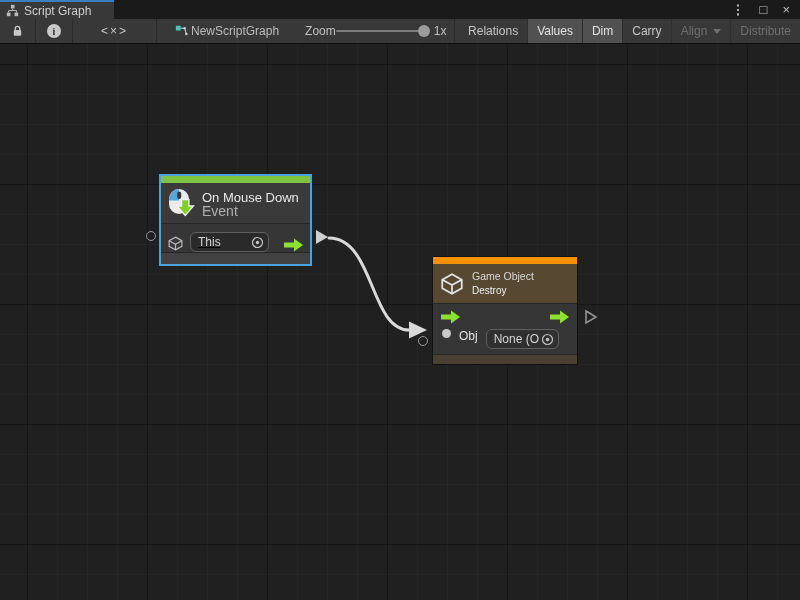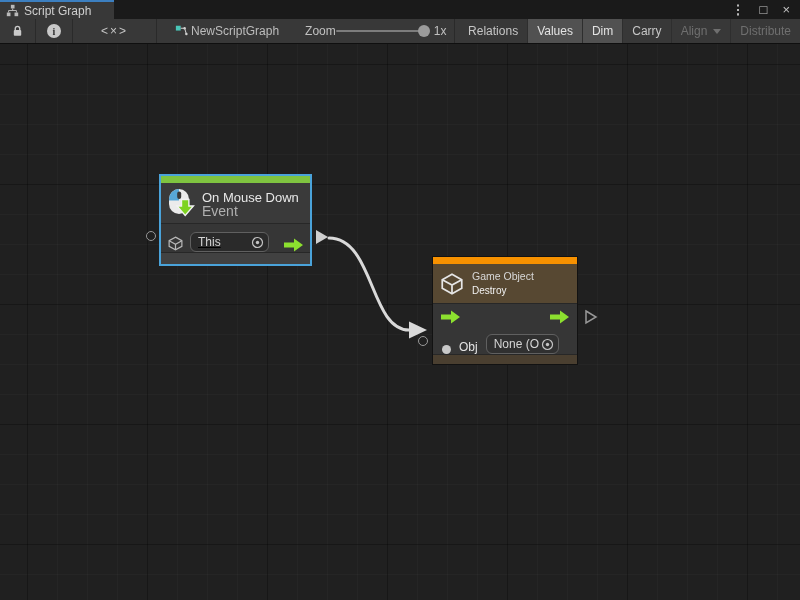--- a/index.html
+++ b/index.html
@@ -74,21 +74,21 @@
   .node-event .node-footer { height:12px; background:#414141; }
   .title-main { font-size:13px; color:#e8e8e8; line-height:15px; }
   .title-sub { font-size:14px; color:#b0b0b0; line-height:12px; }
 
   
   .node-destroy { left:432px; top:212px; width:146px; }
   .node-destroy .node-accent { background:#f79100; }
   .node-destroy .node-header { height:39px; background:#574832; padding-left:6px; gap:7px; }
   .row-flow { height:26px; display:flex; align-items:center; justify-content:space-between;
               background:#363636; border-top:1px solid #272727; padding:0 7px; }
-  .row-obj { height:25px; display:flex; align-items:flex-end; background:#363636; padding:0 0 0 9px; gap:8px; }
+  .row-obj { height:25px; display:flex; align-items:flex-start; background:#363636; padding:0 0 0 9px; gap:8px; }
   .node-destroy .node-footer { height:10px; background:#4a3f30; }
   .cat-label { font-size:10.5px; color:#d8d8d8; line-height:13px; }
   .dest-title { font-size:10px; color:#f2f2f2; line-height:15px; }
 
   
   .value-field { display:flex; align-items:center; justify-content:space-between;
                  background:#2a2a2a; border:1px solid #606060; border-radius:6px;
                  height:20px; padding:0 4px 0 7px; }
   .value-field .fv-text { font-size:12px; color:#d4d4d4; white-space:nowrap; overflow:hidden; }
   .field-this { width:79px; }

